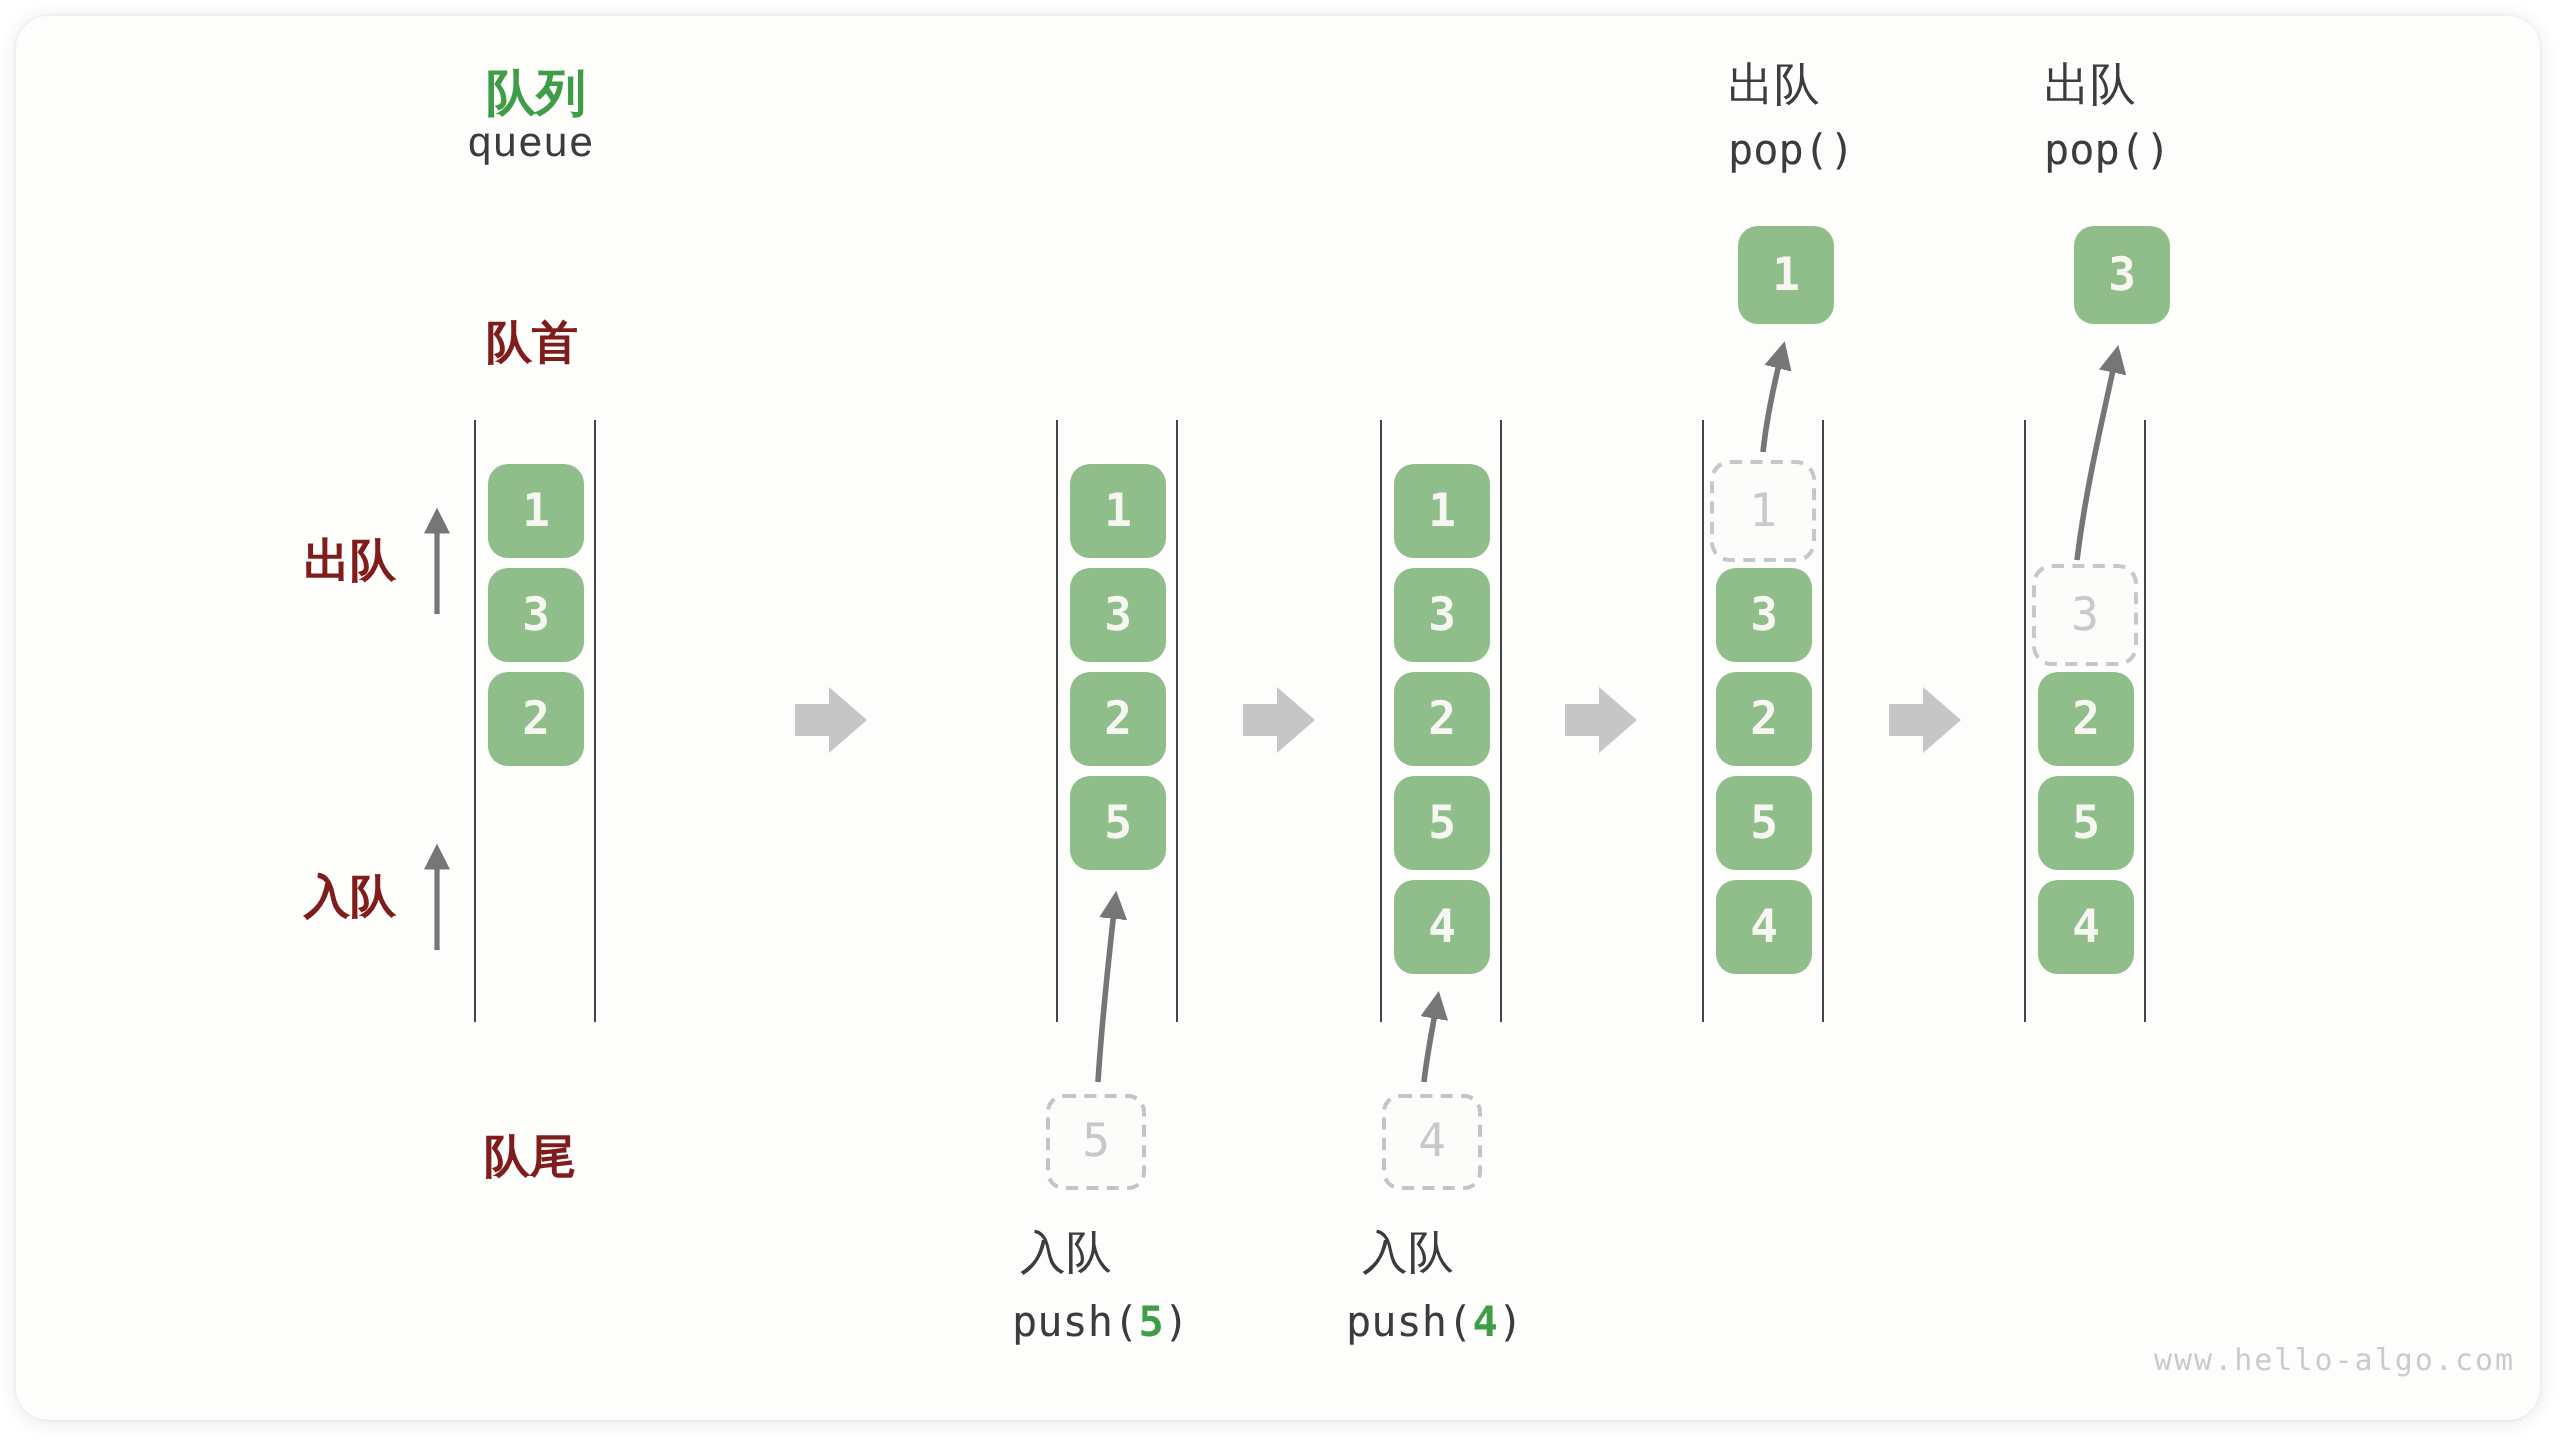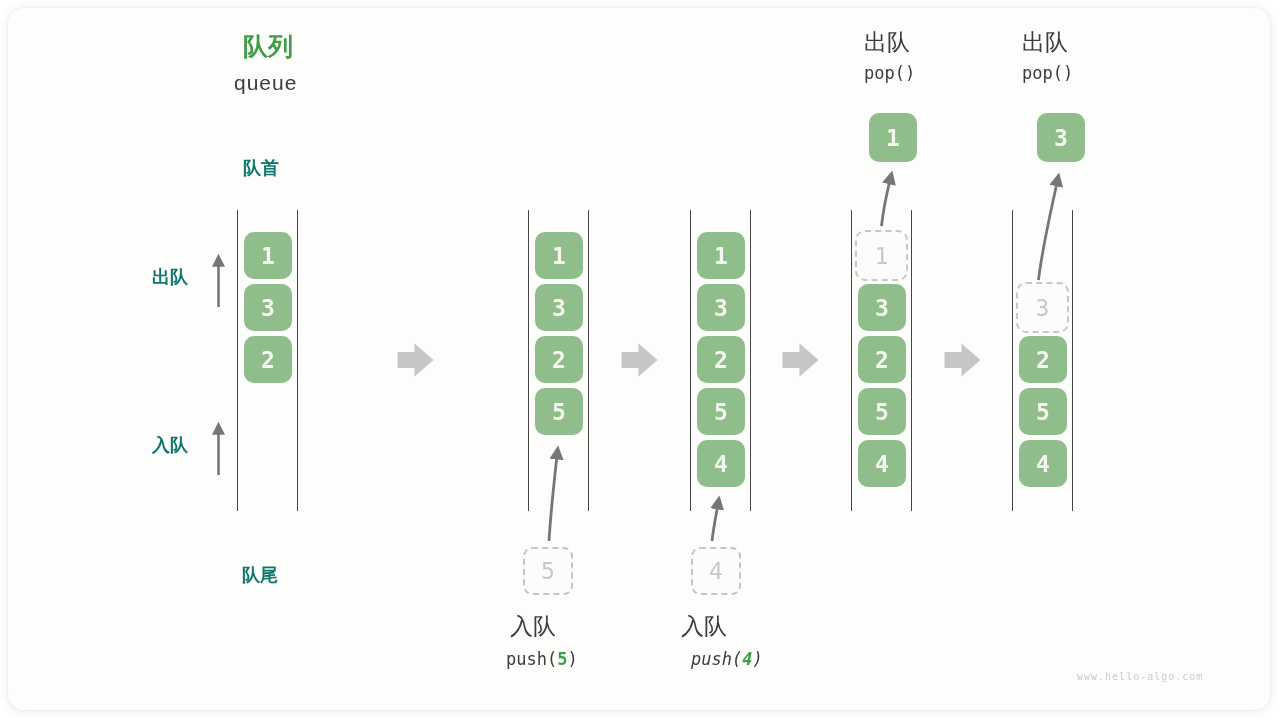--- a/index.html
+++ b/index.html
@@ -11,23 +11,23 @@
   .card {
     position:absolute; left:8px; top:8px; right:10px; bottom:10px;
     background:#fdfdfb; border-radius:16px;
     box-shadow:0 1px 10px rgba(0,0,0,0.10), 0 0 0 1px rgba(0,0,0,0.02);
   }
   .abs { position:absolute; }
 
   
   .title-zh { font-size:25px; font-weight:bold; color:#3f9d47; }
   .title-en { font-size:21px; color:#3c3c3c; letter-spacing:1px; }
-  .side-lbl { font-size:18px; font-weight:bold; color:#0f766e; }
+  .side-lbl { font-size:23px; font-weight:bold; color:#7f1d1d; }
   .op-lbl   { font-size:23px; font-weight:normal; color:#3c3c3c; }
-  .code     { font-family:"DejaVu Sans Mono", monospace; font-size:17px; color:#3c3c3c; }
+  .code     { font-family:"DejaVu Sans Mono", monospace; font-size:21px; color:#3c3c3c; }
   .code .arg{ color:#3f9d47; font-weight:bold; }
 
   
   .col {
     position:absolute; top:210px; height:301px; width:61px; box-sizing:border-box;
     border-left:1.5px solid #454545; border-right:1.5px solid #454545;
   }
 
   
   .cell {
@@ -45,49 +45,49 @@
   }
   .cell.popped { top:113px; height:49px; }
   .cell.incoming {
     width:50px; height:48px; box-sizing:border-box; border-radius:9px;
     background:#fcfcfa; border:2px dashed #c4c4c4; color:#c8c8c8; font-weight:normal;
   }
 
   svg.overlay { position:absolute; left:0; top:0; z-index:5; pointer-events:none; }
 
   .watermark {
-    font-family:"DejaVu Sans Mono", monospace; font-size:10px; color:#cbcbcb;
+    font-family:"DejaVu Sans Mono", monospace; font-size:15px; color:#cbcbcb;
     letter-spacing:1px;
   }
 </style>
 </head>
 <body>
 
 <div id="canvas">
   <div class="card"></div>
 
   <div class="abs title-zh" style="left:243px; top:30px;">队列</div>
-  <div class="abs title-en" style="left:234px; top:71px;">queue</div>
+  <div class="abs title-en" style="left:234px; top:60px;">queue</div>
 
   <div class="abs side-lbl" style="left:243px; top:156px;">队首</div>
   <div class="abs side-lbl" style="left:242px; top:538px;margin-top:25px;">队尾</div>
   <div class="abs side-lbl" style="left:152px; top:265px;">出队</div>
   <div class="abs side-lbl" style="left:152px; top:433px;">入队</div>
 
   <div class="abs op-lbl" style="left:864px;  top:27px;">出队</div>
   <div class="abs code" style="left:864px;  top:63px;">pop()</div>
   <div class="abs op-lbl" style="left:1022px; top:27px;">出队</div>
   <div class="abs code" style="left:1022px; top:63px;">pop()</div>
 
   <div class="abs op-lbl" style="left:510px; top:611px;">入队</div>
   <div class="abs code" style="left:506px; top:649px;text-align:right;">
     <span>push(</span><span class="arg">5</span><span>)</span>
   </div>
   <div class="abs op-lbl" style="left:681px; top:611px;">入队</div>
-  <div class="abs code" style="left:691px; top:649px;font-style:italic;">
+  <div class="abs code" style="left:673px; top:649px;">
     <span>push(</span><span class="arg">4</span><span>)</span>
   </div>
 
   <div class="col" style="left:237px;"></div>
   <div class="col" style="left:528px;"></div>
   <div class="col" style="left:690px;"></div>
   <div class="col" style="left:851px;"></div>
   <div class="col" style="left:1012px;"></div>
 
   <svg class="overlay" width="1280" height="720" viewBox="0 0 1280 720">

